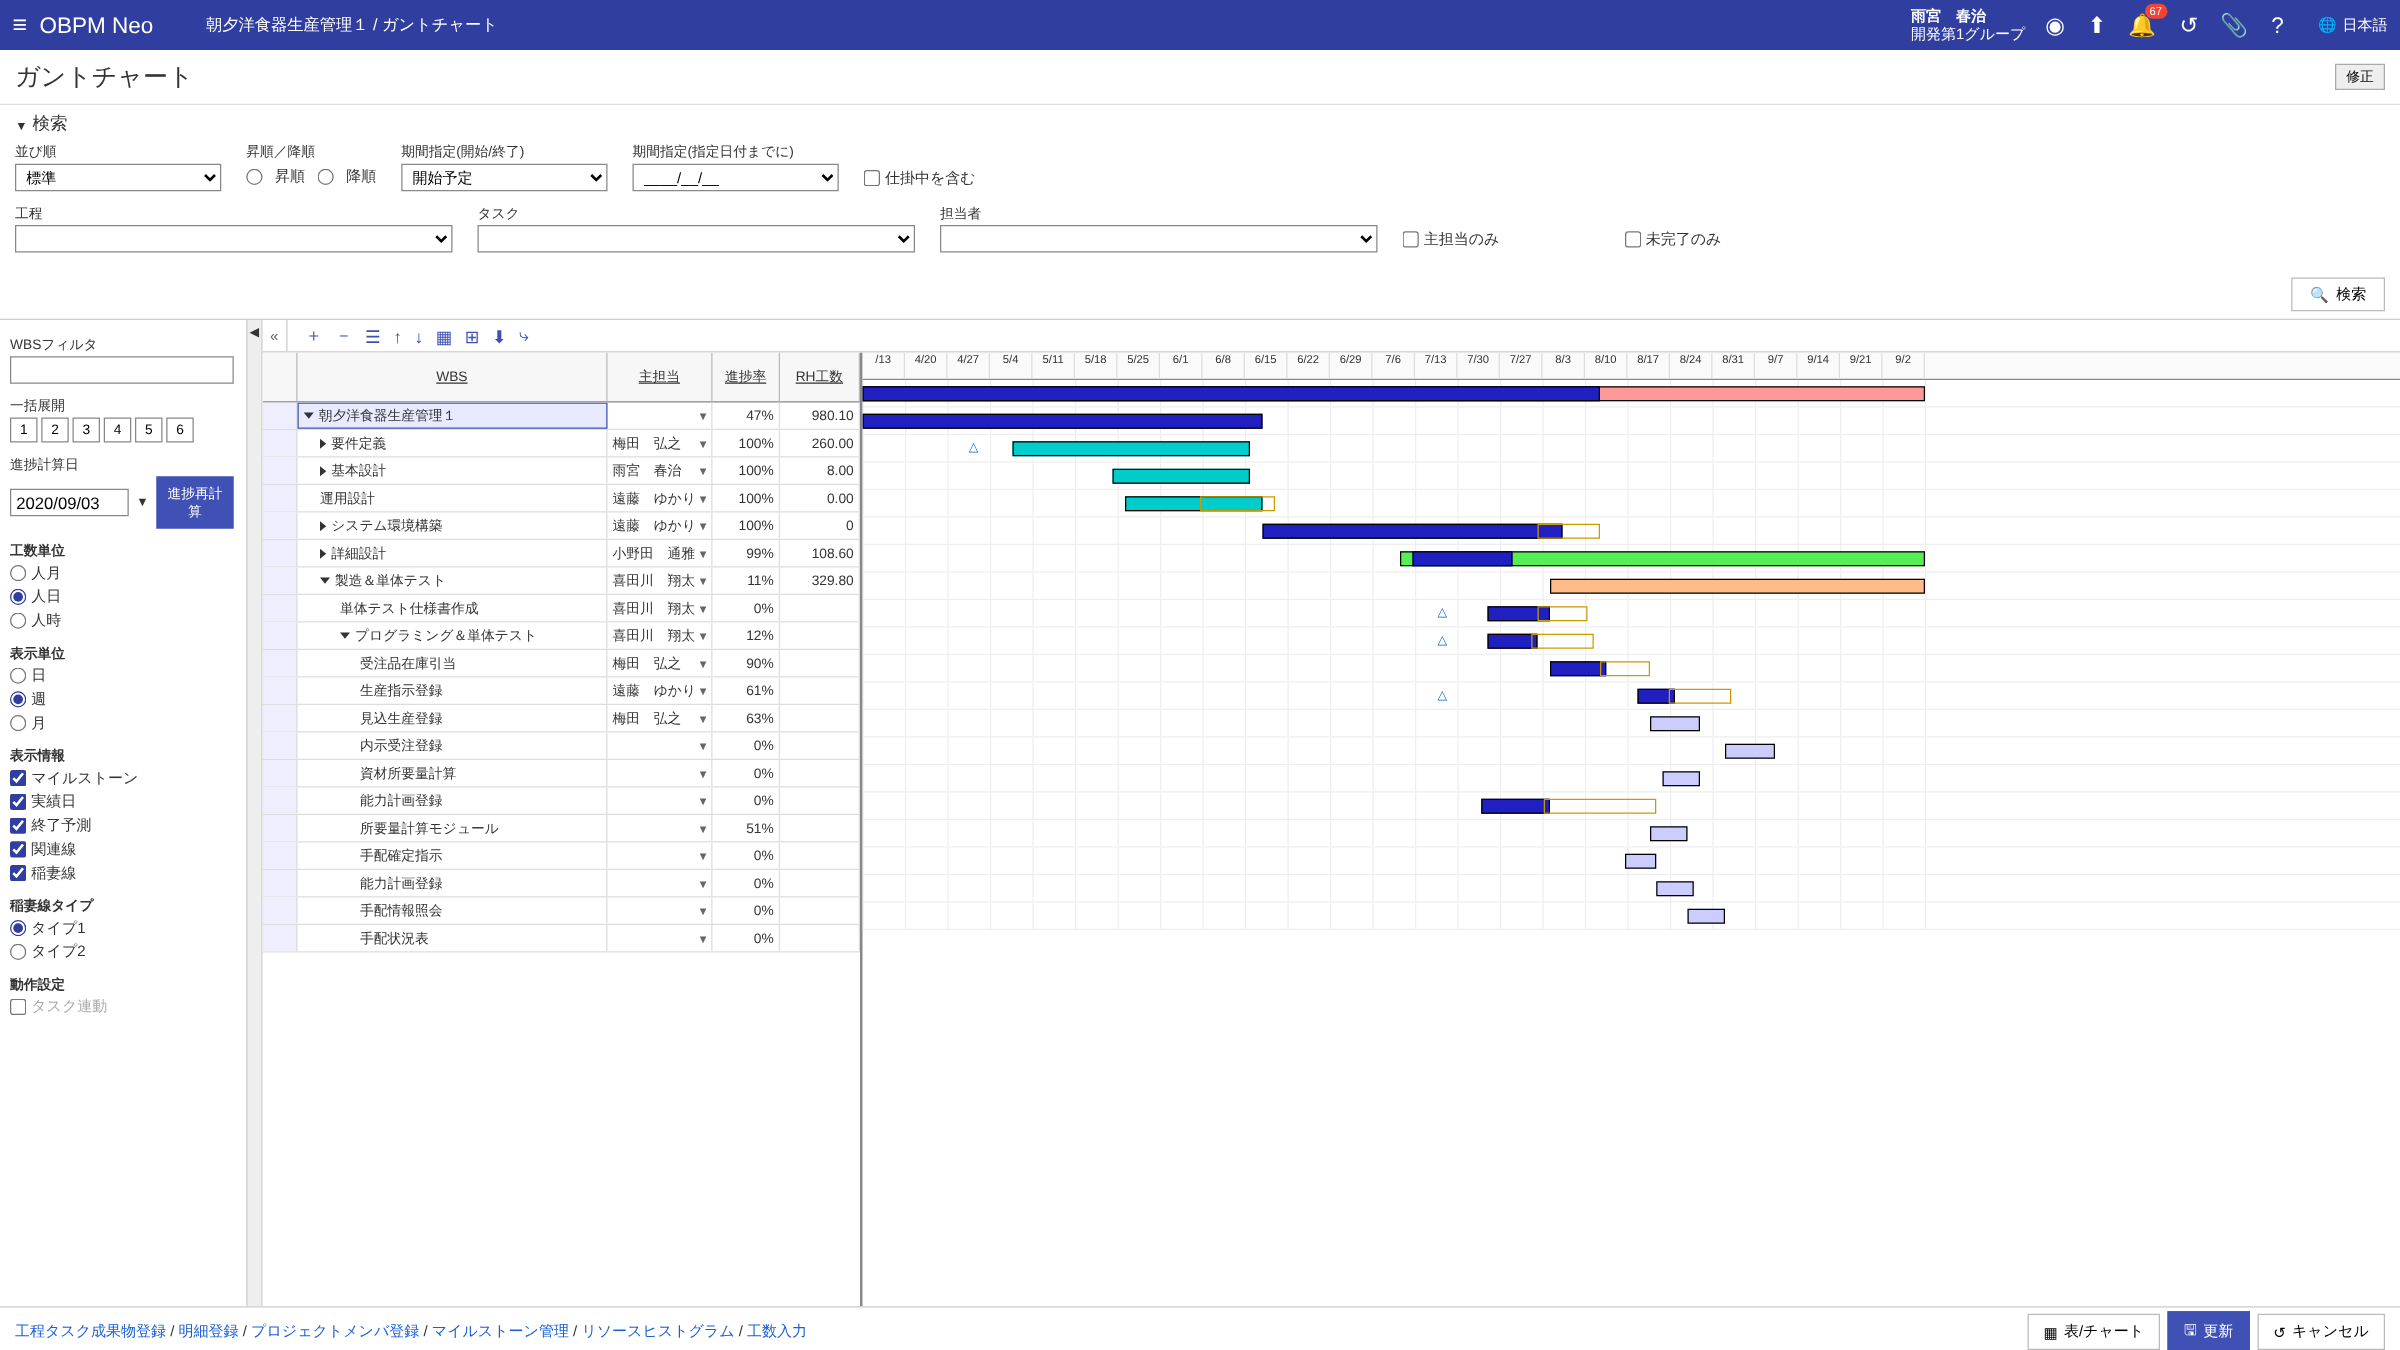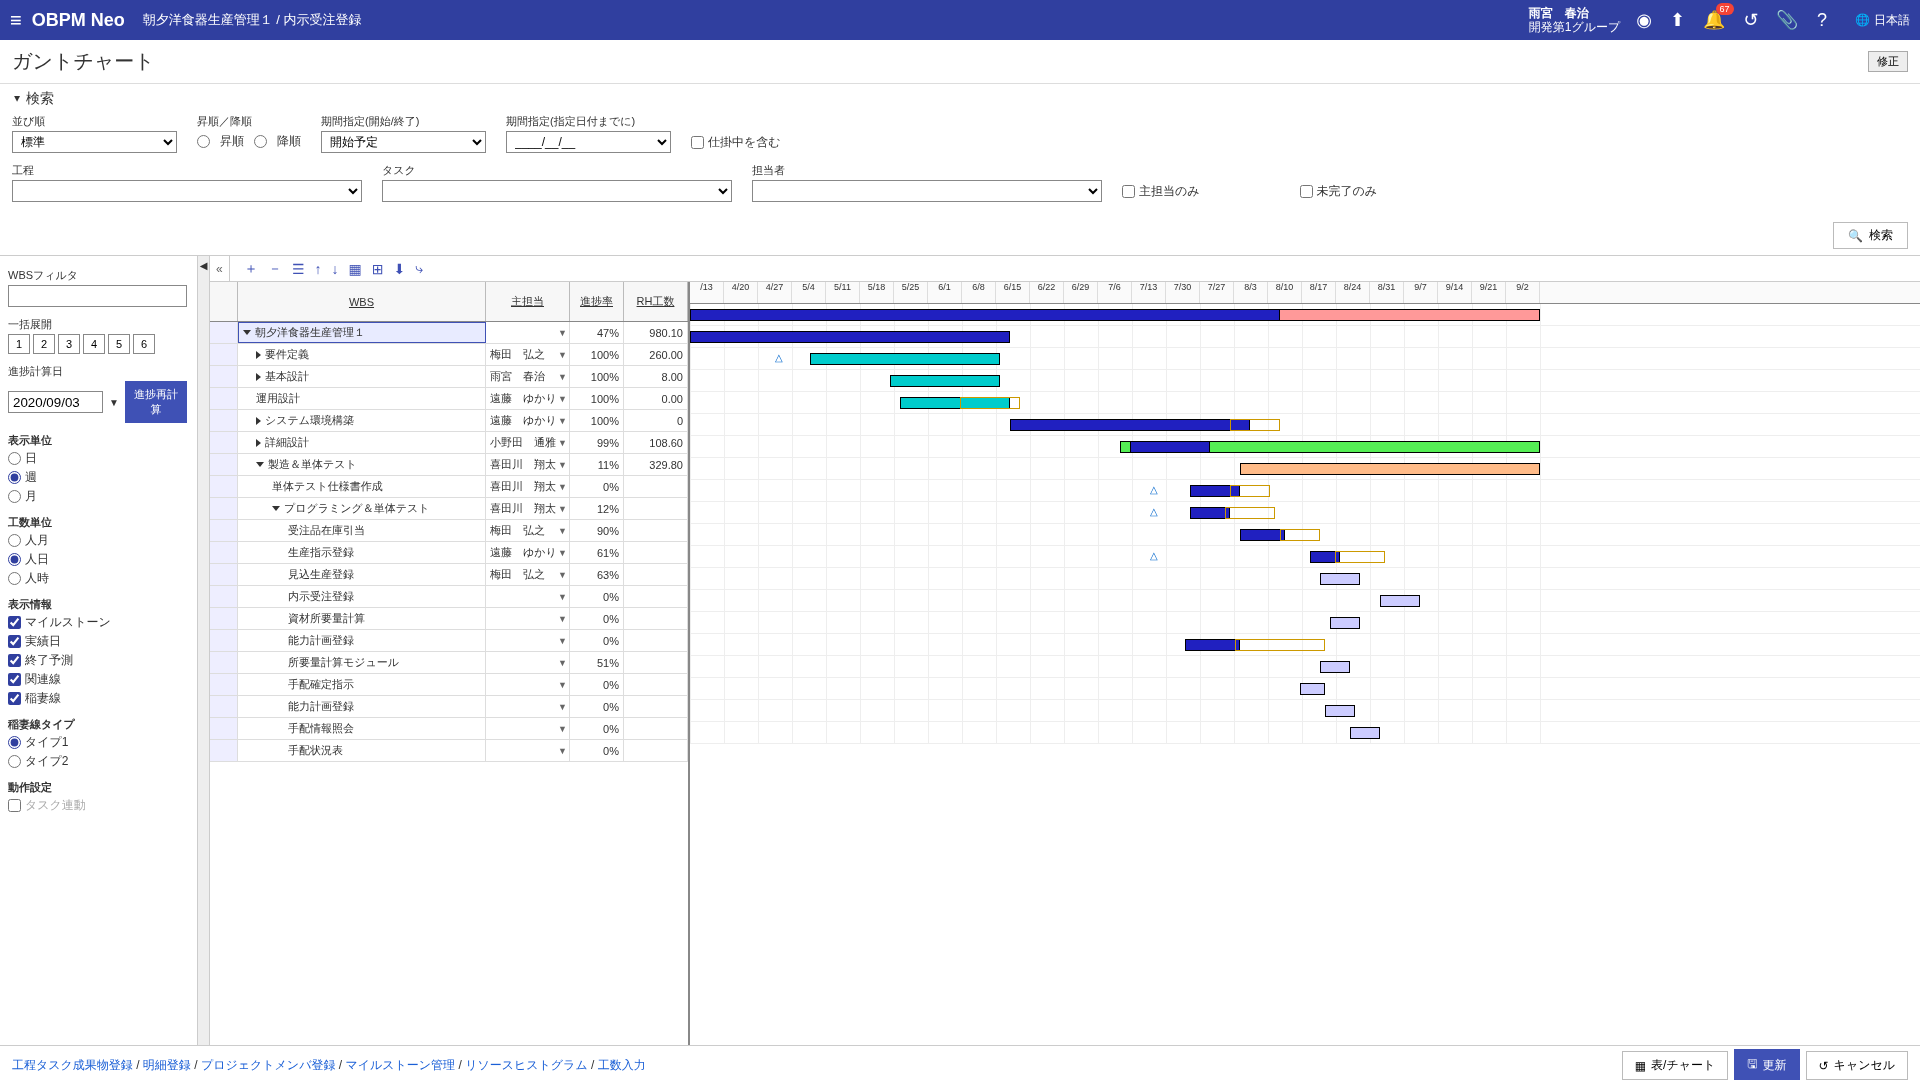--- a/index.html
+++ b/index.html
@@ -1,19 +1,19 @@
 <!DOCTYPE html>
 <html><head>
 <meta charset="utf-8">
 <style>
 * { box-sizing: border-box; margin: 0; padding: 0; font-family: "Meiryo", "Hiragino Kaku Gothic Pro", sans-serif; }
 body { font-size: 12px; color: #333; background: #fff; overflow: hidden; }
 .header { background: #303f9f; color: #fff; height: 40px; display: flex; align-items: center; padding: 0 10px; }
 .header .menu-icon { font-size: 20px; margin-right: 10px; cursor: pointer; }
-.header .logo { font-size: 18px; font-weight: bold; margin-right: 18px; }
+.header .logo { font-size: 18px; font-weight: normal; margin-right: 42px; }
 .header .breadcrumb { font-size: 13px; flex: 1; }
 .header .user-block { text-align: left; margin-right: 16px; font-size: 12px; line-height: 1.2; }
 .header .icons { display: flex; align-items: center; gap: 18px; }
 .header .icons .hi { font-size: 18px; cursor: pointer; position: relative; }
 .header .icons .badge { position: absolute; top: -6px; right: -8px; background: #f44336; color: #fff; border-radius: 8px; font-size: 9px; padding: 1px 4px; }
 .header .lang { display: flex; align-items: center; gap: 4px; margin-left: 10px; cursor: pointer; }
 
 .page-title-row { display: flex; align-items: center; padding: 8px 12px; border-bottom: 1px solid #ddd; }
 .page-title { font-size: 20px; flex: 1; }
 .btn-fix { background: #eee; border: 1px solid #aaa; padding: 2px 8px; font-size: 11px; cursor: pointer; }
@@ -89,21 +89,21 @@
 .footer .links a{color:#1a5fd6; text-decoration:none;}
 .footer .fbtn{border:1px solid #bbb; background:#fff; padding:5px 12px; font-size:12px; cursor:pointer; display:flex; align-items:center; gap:5px;}
 .footer .fbtn.primary{background:#3f51b5; color:#fff; border-color:#3f51b5;}
 </style>
 </head>
 <body>
 
 <div class="header">
   <span class="menu-icon">≡</span>
   <span class="logo">OBPM Neo</span>
-  <span class="breadcrumb">朝夕洋食器生産管理１ / 内示受注登録</span>
+  <span class="breadcrumb">朝夕洋食器生産管理１ / ガントチャート</span>
   <div class="user-block">
     <div style="font-weight:bold;">雨宮　春治</div>
     <div>開発第1グループ</div>
   </div>
   <div class="icons">
     <span class="hi">◉</span>
     <span class="hi">⬆</span>
     <span class="hi">🔔<span class="badge">67</span></span>
     <span class="hi">↺</span>
     <span class="hi">📎</span>
@@ -193,48 +193,48 @@
           <button>5</button>
           <button>6</button>
         </div>
       <label class="lp-label" style="margin-top:10px;">進捗計算日</label>
       <div class="date-row">
         <input class="date-in" value="2020/09/03" style="">
           <span style="font-size:10px;">▼</span>
         <button class="btn-recalc">進捗再計算</button>
       </div>
 
+      <div class="opt-group" id="og-effort">
+          <div class="opt-title">工数単位</div>
+          <div class="opt-item">
+            <input type="radio" name="eu" style="">
+            <span>人月</span>
+          </div>
+          <div class="opt-item">
+            <input type="radio" name="eu" checked="" style="">
+            <span>人日</span>
+          </div>
+          <div class="opt-item">
+            <input type="radio" name="eu" style="">
+            <span>人時</span>
+          </div>
+        </div>
       <div class="opt-group" id="og-disp">
           <div class="opt-title">表示単位</div>
           <div class="opt-item">
             <input type="radio" name="du" style="">
             <span>日</span>
           </div>
           <div class="opt-item">
             <input type="radio" name="du" checked="" style="">
             <span>週</span>
           </div>
           <div class="opt-item">
             <input type="radio" name="du" style="">
             <span>月</span>
-          </div>
-        </div>
-      <div class="opt-group" id="og-effort">
-          <div class="opt-title">工数単位</div>
-          <div class="opt-item">
-            <input type="radio" name="eu" style="">
-            <span>人月</span>
-          </div>
-          <div class="opt-item">
-            <input type="radio" name="eu" checked="" style="">
-            <span>人日</span>
-          </div>
-          <div class="opt-item">
-            <input type="radio" name="eu" style="">
-            <span>人時</span>
           </div>
         </div>
       <div class="opt-group" id="og-info">
           <div class="opt-title">表示情報</div>
           <div class="opt-item">
             <input type="checkbox" checked="" style="">
             <span>マイルストーン</span>
           </div>
           <div class="opt-item">
             <input type="checkbox" checked="" style="">

